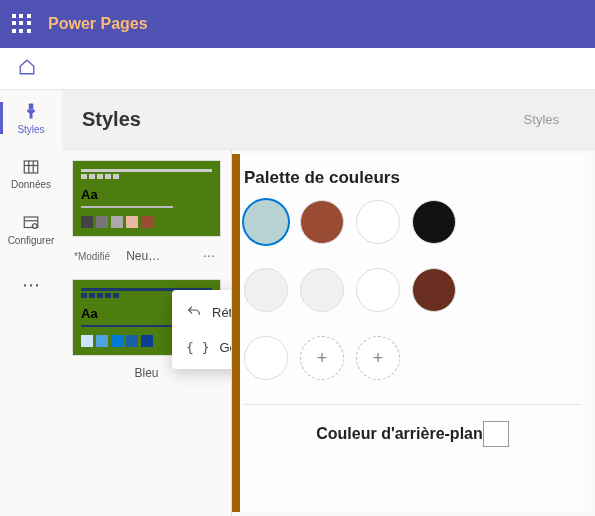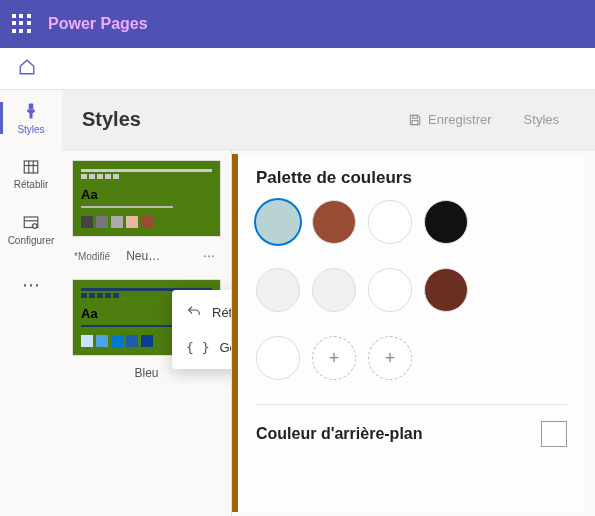--- a/index.html
+++ b/index.html
@@ -1,18 +1,18 @@
 <!DOCTYPE html>
 <html><head>
 <meta charset="utf-8">
 <style>
 * { margin: 0; padding: 0; box-sizing: border-box; font-family: 'Segoe UI', Tahoma, sans-serif; }
 body { width: 595px; height: 516px; overflow: hidden; background: #f5f5f5; }
 
-.header { height: 48px; background: #4f52b2; display: flex; align-items: center; padding: 0 12px; color: #f0abfc; }
+.header { height: 48px; background: #4f52b2; display: flex; align-items: center; padding: 0 12px; color: #fdba74; }
 .waffle { width: 20px; height: 20px; display: grid; grid-template-columns: repeat(3, 1fr); gap: 2px; margin-right: 16px; cursor: pointer; }
 .waffle span { background: white; width: 4px; height: 4px; }
 .app-title { font-size: 16px; font-weight: 600; }
 
 .subheader { height: 42px; background: white; border-bottom: 1px solid #e5e5e5; display: flex; align-items: center; padding: 0 18px; }
 .home-icon { color: #5b5fc7; }
 
 .main { display: flex; height: calc(516px - 48px - 42px); }
 
 .leftnav { width: 62px; background: #faf9f8; display: flex; flex-direction: column; }
@@ -39,28 +39,28 @@
 .prev-aa { font-size: 13px; font-weight: 600; margin-bottom: 4px; }
 .prev-line { height: 2px; background: #bbb; margin-bottom: 8px; width:70%; }
 .prev-line.navy { background: #1a3a6e; }
 .prev-sw { display: flex; gap: 3px; }
 .prev-sw span { width: 12px; height: 12px; }
 .theme-meta { display: flex; align-items: center; gap: 16px; font-size: 12px; color: #555; padding: 4px 2px 14px; }
 .theme-meta .mod { font-size: 10px; color: #666; }
 .theme-meta .dots { margin-left: auto; cursor: pointer; color: #666; padding: 2px 4px; }
 .theme-label { font-size: 12px; color: #555; padding: 4px 2px; text-align: center; }
 
-.colors { flex: 1; padding: 14px 18px; overflow-y: auto; border-left: 6px solid #a16207; background: #fdfdfd; margin: 4px 10px 4px 0; }
+.colors { flex: 1; padding: 14px 4px; overflow-y: auto; border-left: 8px solid #a16207; background: #fdfdfd; margin: 4px 10px 4px 0; }
 .section-title { font-size: 17px; font-weight: 600; margin-bottom: 12px; color: #222; }
 .sub-title { font-size: 13px; font-weight: 600; margin-bottom: 12px; color: #222; }
 .swatches { display: flex; gap: 12px; margin-bottom: 24px; flex-wrap: wrap; }
 .swatch { width: 44px; height: 44px; border-radius: 50%; border: 1px solid #ddd; cursor: pointer; }
 .swatch.selected { box-shadow: 0 0 0 2px #0078d4; border:none; }
 .swatch.add { background: white; border: 1px dashed #bbb; display: flex; align-items: center; justify-content: center; color: #888; font-size: 18px; }
-.bg-section { display: flex; align-items: center; justify-content: space-between; padding-top: 16px; border-top: 1px solid #e5e5e5; }
+.bg-section { display: flex; align-items: center; justify-content: center; padding-top: 16px; border-top: 1px solid #e5e5e5; }
 .bg-sw { width: 26px; height: 26px; border: 1px solid #999; background: white; }
 
 .ctxmenu { position: absolute; top: 140px; left: 110px; width: 260px; background: white; border-radius: 4px; box-shadow: 0 4px 16px rgba(0,0,0,0.2); z-index: 100; padding: 4px 0; }
 .ctx-item { display: flex; align-items: center; gap: 10px; padding: 10px 14px; font-size: 13px; color: #333; cursor: pointer; }
 </style>
 </head>
 <body>
 
 <div class="header">
   <div class="waffle">
@@ -94,47 +94,39 @@
         </svg>
       <span>Styles</span>
     </div>
     <div class="nav-item">
       <svg width="18" height="18" viewBox="0 0 24 24" fill="none" stroke="#555" stroke-width="1.6">
           <rect x="3" y="4" width="18" height="16"></rect>
           <line x1="3" y1="10" x2="21" y2="10"></line>
           <line x1="9" y1="4" x2="9" y2="20"></line>
           <line x1="15" y1="4" x2="15" y2="20"></line>
         </svg>
-      <span>Rétablir</span>
+      <span>Données</span>
     </div>
     <div class="nav-item">
       <svg width="18" height="18" viewBox="0 0 24 24" fill="none" stroke="#555" stroke-width="1.6">
           <rect x="3" y="4" width="18" height="14"></rect>
           <line x1="3" y1="9" x2="21" y2="9"></line>
           <circle cx="17" cy="16" r="3" fill="#faf9f8"></circle>
           <path d="M17 13v-1M17 20v-1M14 16h-1M21 16h-1"></path>
         </svg>
       <span>Configurer</span>
     </div>
     <div class="nav-item">
       <span class="ic">⋯</span>
     </div>
   </div>
 
   <div class="content">
     <div class="titlebar">
       <h1>Styles</h1>
-      <button class="btn">
-        <svg width="14" height="14" viewBox="0 0 24 24" fill="none" stroke="#999" stroke-width="2">
-            <path d="M4 4h13l3 3v13H4z"></path>
-            <rect x="8" y="4" width="8" height="5"></rect>
-            <rect x="7" y="13" width="10" height="7"></rect>
-          </svg>
-        <span>Enregistrer</span>
-      </button>
       <button class="btn">
         <span>Styles</span>
       </button>
     </div>
 
     <div class="panels">
       <div class="themes">
         <div class="theme-card">
           <div class="theme-prev">
             <div class="prev-bar"></div>

